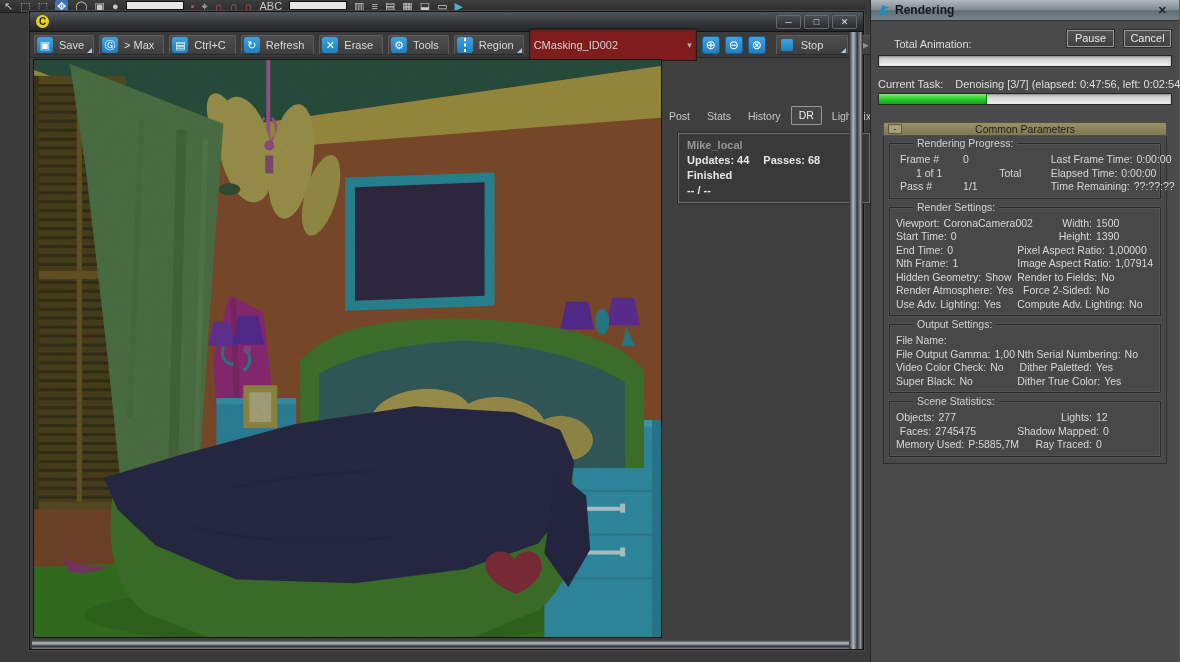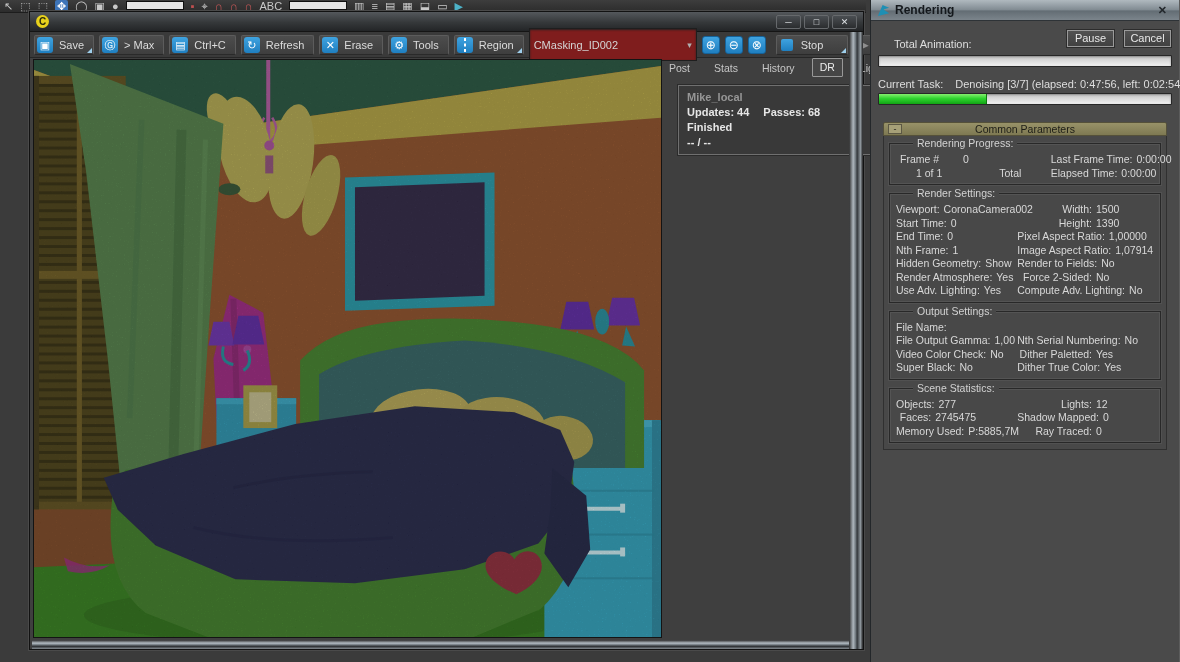--- a/index.html
+++ b/index.html
@@ -29,21 +29,21 @@
   .mask-combo .arrow { margin-left:auto; color:#b0b0b0; font-size:9px; }
   .zoom-btn { width:18px; height:18px; background:linear-gradient(180deg,#3fa3e0,#1f7fc0); border:1px solid #16639a; border-radius:3px; color:#fff; font-size:12px; line-height:16px; text-align:center; flex:none; }
   .tb-btn.disabled { color:#8a8a8a; }
   .tb-btn.disabled .bicon { background:none; color:#8f8f8f; font-size:13px; }
   .stop-square { width:12px; height:12px; margin:2px; background:linear-gradient(180deg,#3fa3e0,#1f7fc0); border-radius:2px; }
 
   .vfb-client { position:absolute; left:3px; top:47px; right:16px; bottom:11px; display:flex; }
   .render-image { width:629px; height:100%; border:1px solid #141414; background:#8d4b23; flex:none; }
   .render-image svg { display:block; width:100%; height:100%; }
   .vfb-side { flex:1; display:flex; flex-direction:column; }
-  .vfb-tabs { height:18px; display:flex; justify-content:space-between; align-items:flex-end; gap:10px; padding-right:2px; }
+  .vfb-tabs { height:18px; display:flex; justify-content:space-between; align-items:flex-end; gap:3px; padding-right:2px;margin-top:48px; }
   .vfb-tab { font-size:10.5px; color:#c6c6c6; padding:2px 7px 3px; }
   .vfb-tab.active { border:1px solid #989898; background:#464646; color:#ececec; border-radius:1px; }
   .stats-box { margin:8px 10px 0 16px; border:1px solid #707070; outline:1px solid #2b2b2b; background:#393939; padding:4px 8px; font-size:11px; color:#e6e6e6; line-height:15px;font-weight:bold; }
   .stats-title { color:#969696; }
   .stats-line2 span { margin-right:14px; }
 
   .vfb-edge-r { position:absolute; right:0; top:20px; width:14px; bottom:0; background:linear-gradient(90deg,#2e2e2e,#aeb7be 30%,#6d757b 48%,#32363a 58%,#8d959b 82%,#222); }
   .vfb-edge-b { position:absolute; left:2px; right:14px; bottom:0; height:9px; background:linear-gradient(180deg,#2e2e2e,#b4bdc4 35%,#6d757b 55%,#2c2f32 70%,#888f95); }
 
   
@@ -369,20 +369,29 @@
           </div>
           <div class="row">
             <span class="pg-l1" style="padding-left:20px">1 of 1</span>
             <span class="pg-v1"></span>
             <span class="pg-mid">Total</span>
             <span class="pg-r">
                 <span class="lbl">Elapsed Time:</span>
                 <span class="val">0:00:00</span>
               </span>
           </div>
+          <div class="row">
+            <span class="pg-l1">Pass #</span>
+            <span class="pg-v1">1/1</span>
+            <span class="pg-mid"></span>
+            <span class="pg-r">
+                <span class="lbl">Time Remaining:</span>
+                <span class="val">??:??:??</span>
+              </span>
+          </div>
         </div>
 
         <div class="grp">
           <span class="grp-title">Render Settings:</span>
           <div class="row">
               <span class="h-l">
                 <span class="lbl">Viewport:</span>
                 <span class="val">CoronaCamera002</span>
               </span>
               <span class="h-r">

